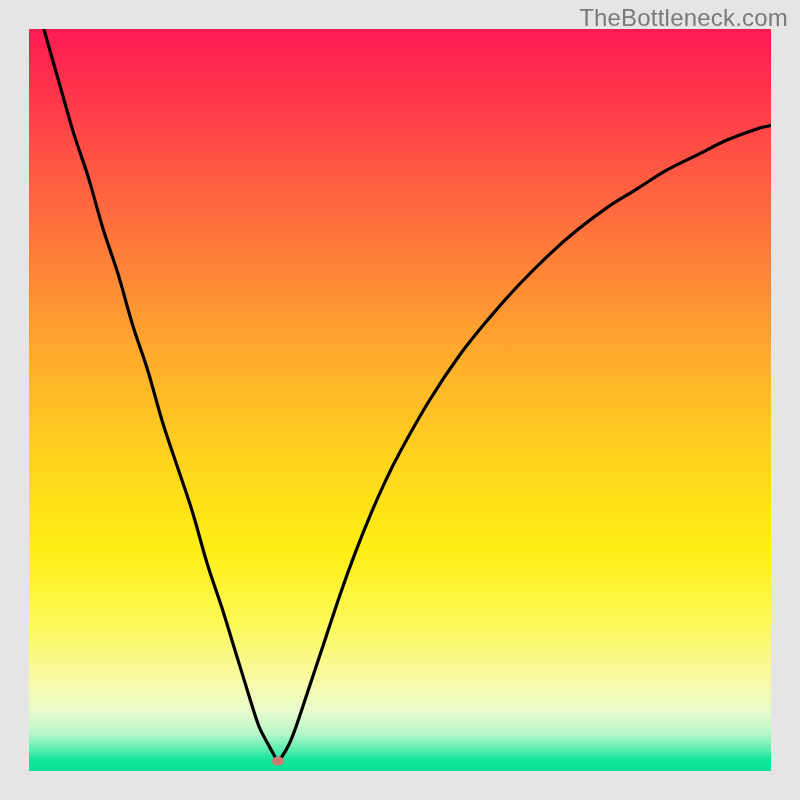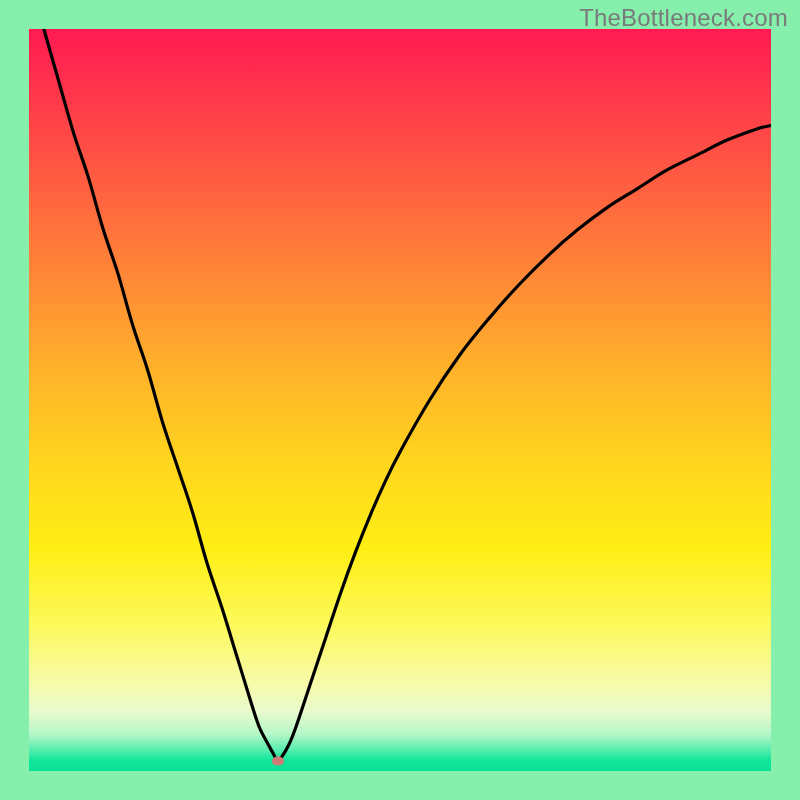--- a/index.html
+++ b/index.html
@@ -7,21 +7,21 @@
     padding: 0;
     width: 800px;
     height: 800px;
     background: #000;
     font-family: Arial, Helvetica, sans-serif;
     overflow: hidden;
   }
   .frame {
     position: absolute;
     inset: 0;
-    background: #86efac;
+    background: #e5e5e5;
   }
   .plot-area {
     position: absolute;
     left: 29px;
     top: 29px;
     width: 742px;
     height: 742px;
     overflow: hidden;
   }
   .gradient {

